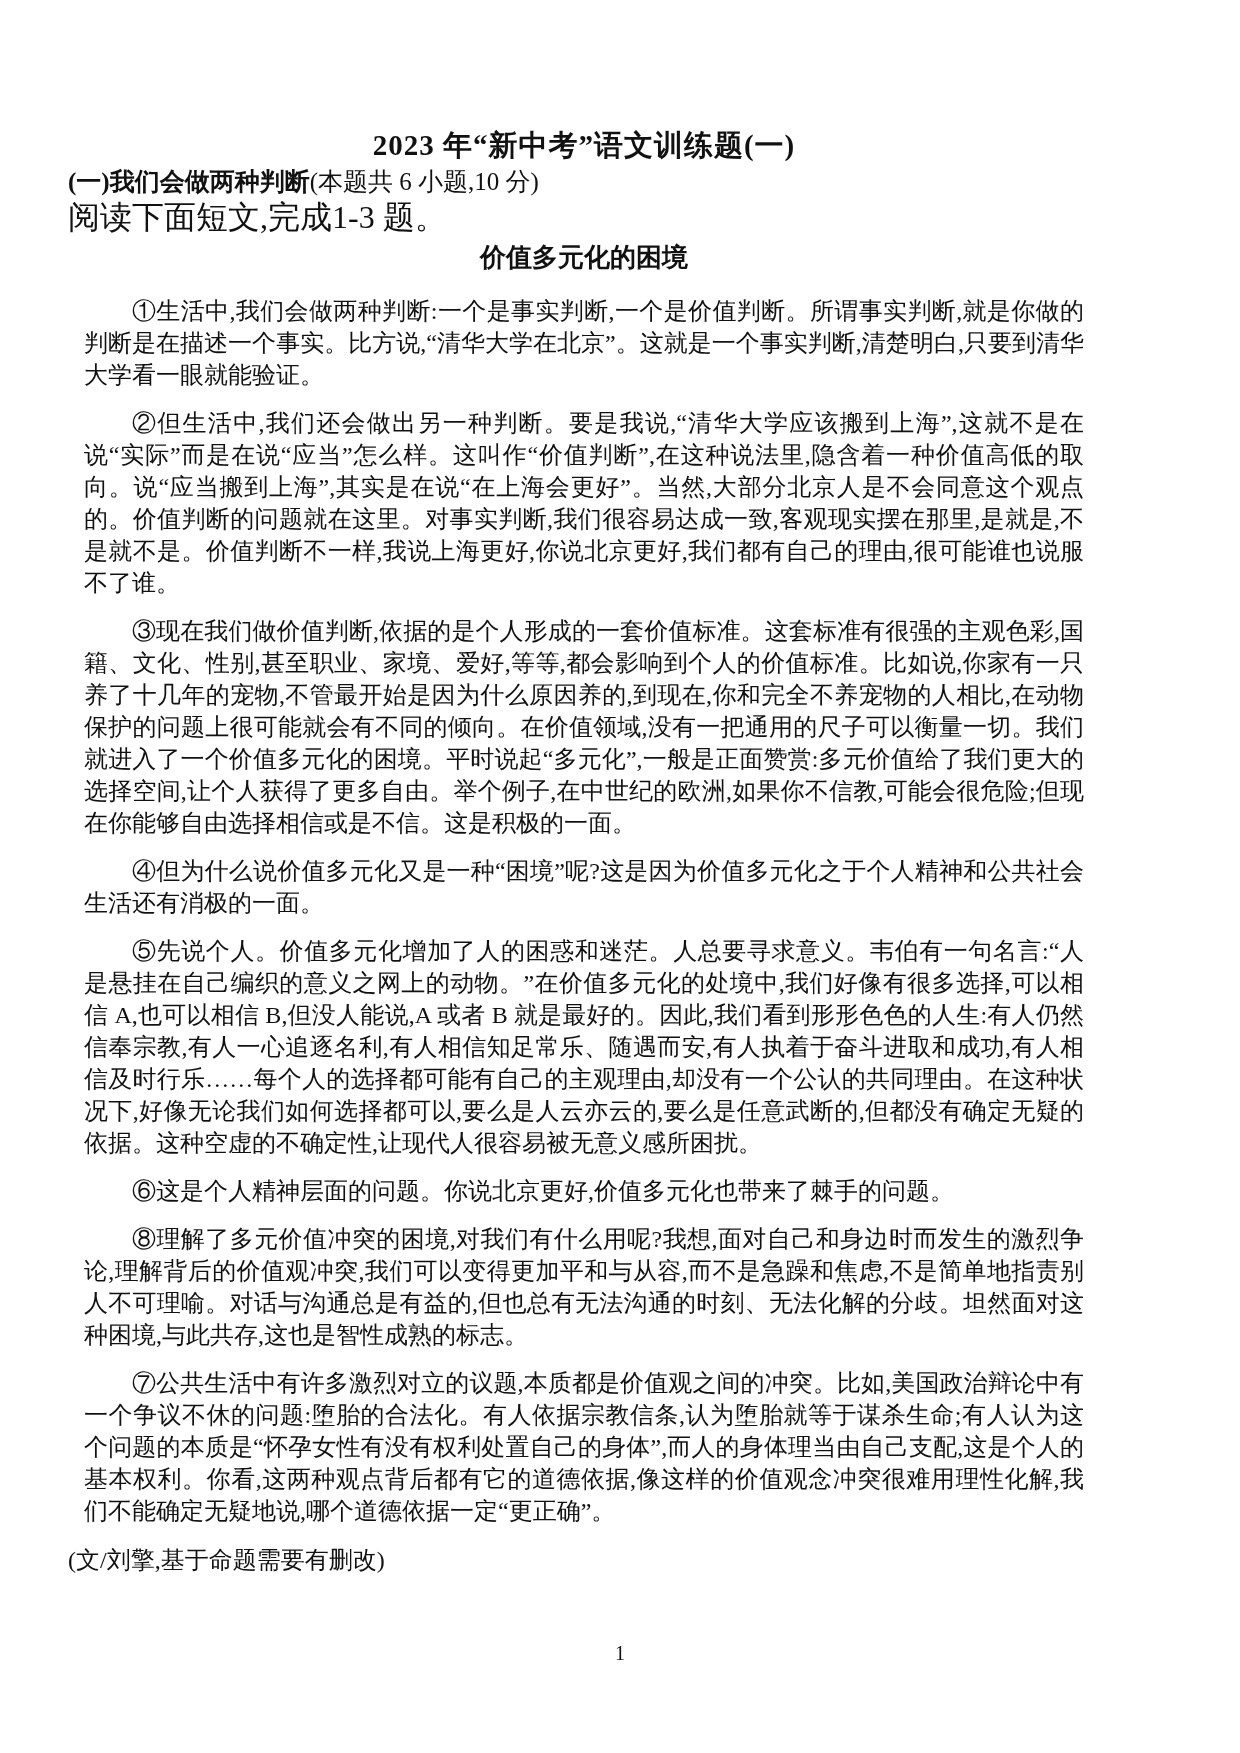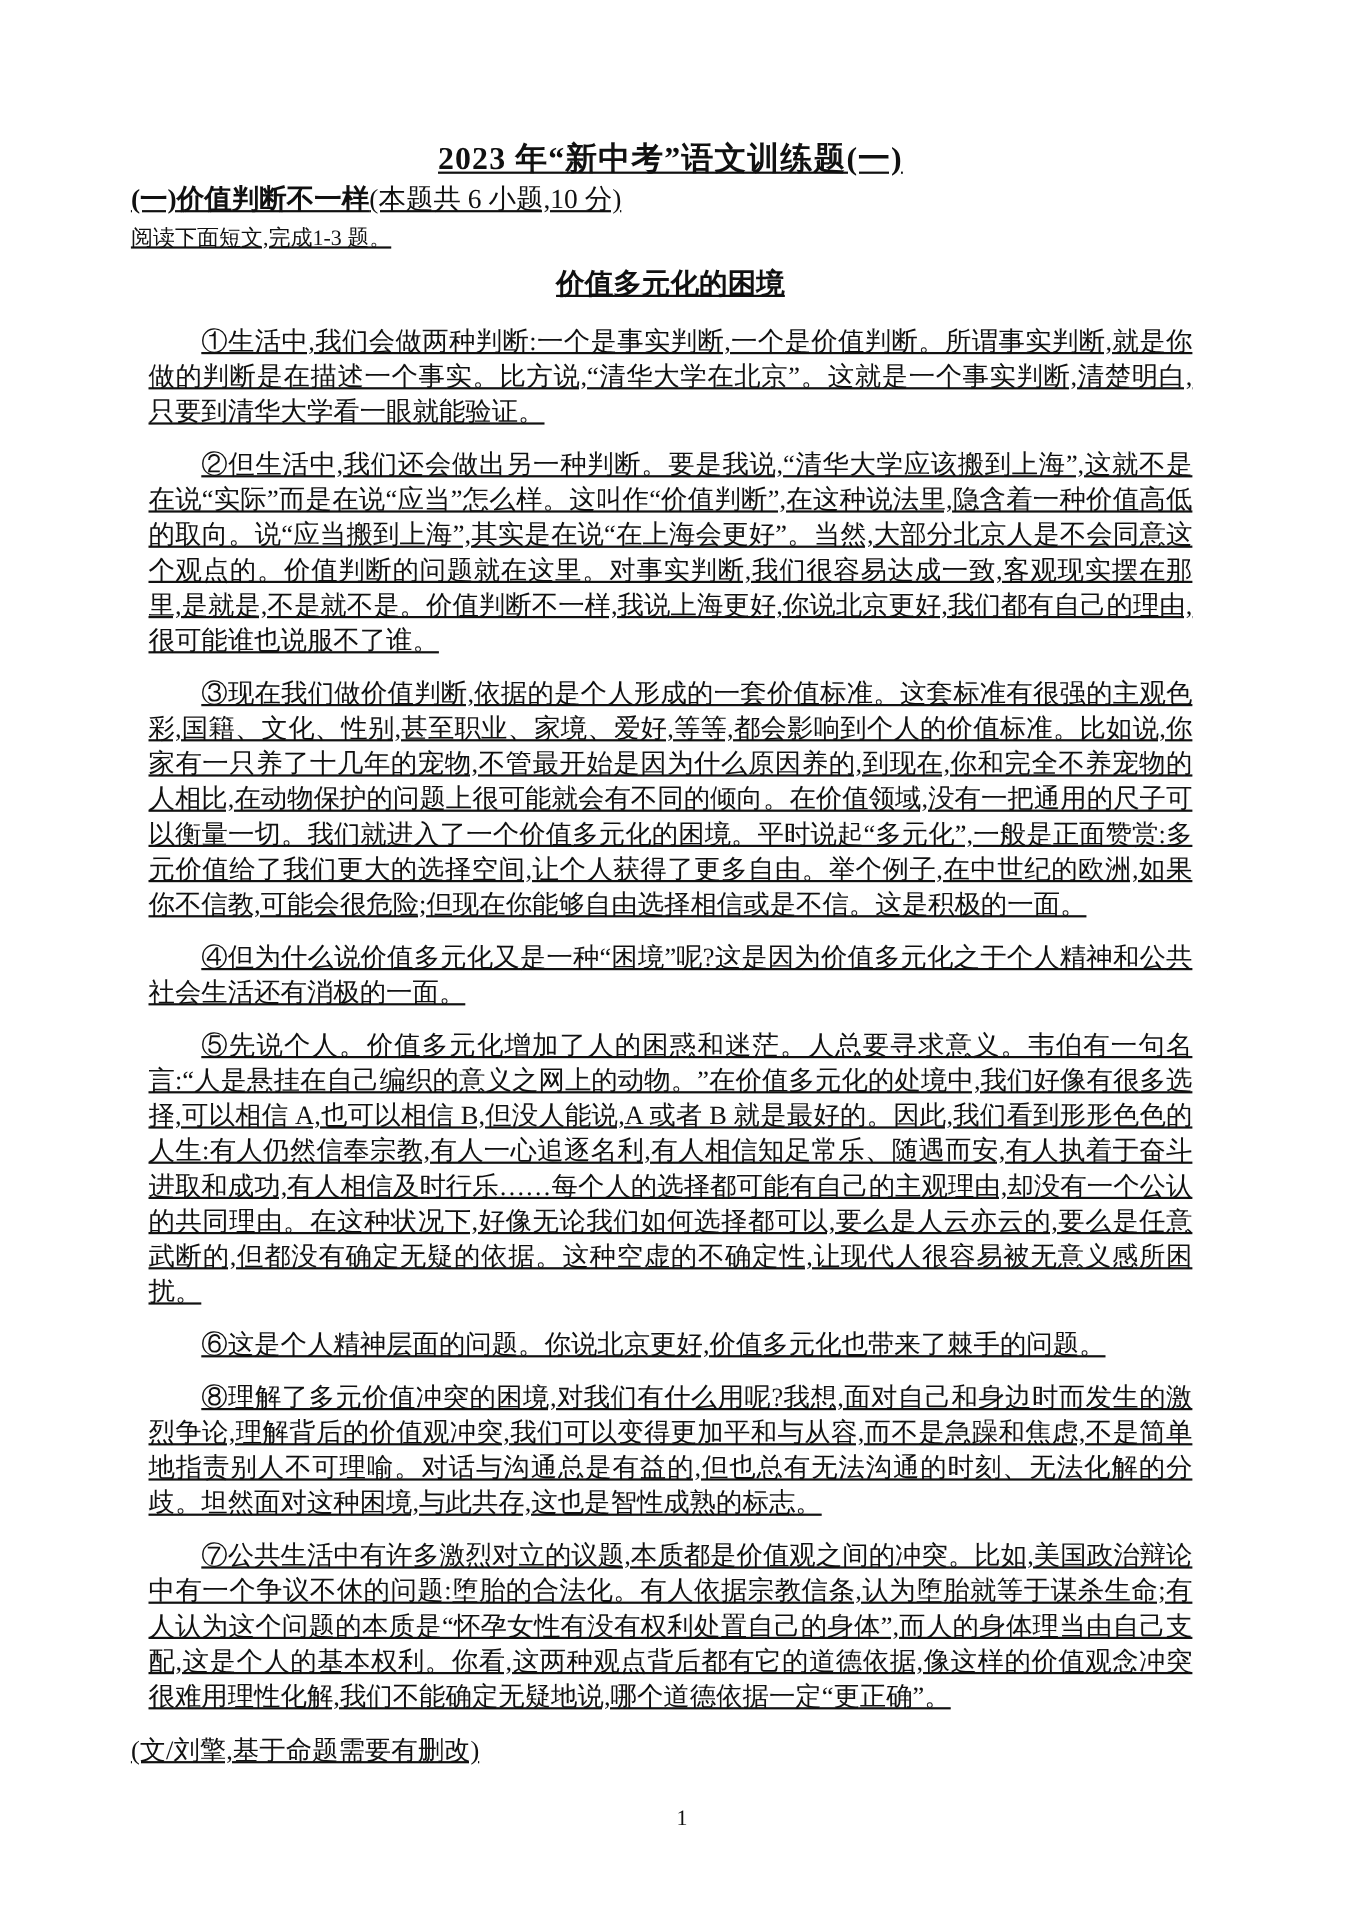--- a/index.html
+++ b/index.html
@@ -8,23 +8,22 @@
     height: 1753px;
     background: #ffffff;
     color: #111111;
     font-family: "Liberation Serif", "DejaVu Serif", serif;
     position: relative;
   }
   .page {
     box-sizing: border-box;
     width: 1240px;
     height: 1753px;
-    padding: 126px 140px 0 119px;
+    padding: 126px 140px 0 68px;
     position: relative;
-    text-decoration: underline;
   }
   .doc-title {
     text-align: center;
     font-size: 29px;
     font-weight: bold;
     letter-spacing: 1px;
     line-height: 38px;
   }
   .name-row {
     text-align: right;
@@ -48,21 +47,21 @@
     line-height: 36px;
     margin-top: 4px;
   }
   .sub-heading {
     font-size: 25px;
     line-height: 36px;
   }
   .sub-heading .bold-part { font-weight: bold; }
   .sub-heading .note-part { font-weight: normal; }
   .instruction {
-    font-size: 20px;
+    font-size: 32px;
     line-height: 35px;
   }
   .essay-title {
     text-align: center;
     font-size: 26px;
     font-weight: bold;
     line-height: 42px;
     margin: 2px 0 2px 0;
   }
   .essay-body p {
@@ -93,21 +92,21 @@
 </head>
 <body>
 
 <div class="page">
 
   <div class="doc-title">2023 年“新中考”语文训练题(一)</div>
 
 
 
   <div class="sub-heading">
-    <span class="bold-part">(一)价值判断不一样</span><span class="note-part">(本题共 6 小题,10 分)</span>
+    <span class="bold-part">(一)我们会做两种判断</span><span class="note-part">(本题共 6 小题,10 分)</span>
   </div>
 
   <div class="instruction">阅读下面短文,完成1-3 题。</div>
 
   <div class="essay-title">价值多元化的困境</div>
 
   <div class="essay-body">
     <p>①生活中,我们会做两种判断:一个是事实判断,一个是价值判断。所谓事实判断,就是你做的判断是在描述一个事实。比方说,“清华大学在北京”。这就是一个事实判断,清楚明白,只要到清华大学看一眼就能验证。</p>
     <p>②但生活中,我们还会做出另一种判断。要是我说,“清华大学应该搬到上海”,这就不是在说“实际”而是在说“应当”怎么样。这叫作“价值判断”,在这种说法里,隐含着一种价值高低的取向。说“应当搬到上海”,其实是在说“在上海会更好”。当然,大部分北京人是不会同意这个观点的。价值判断的问题就在这里。对事实判断,我们很容易达成一致,客观现实摆在那里,是就是,不是就不是。价值判断不一样,我说上海更好,你说北京更好,我们都有自己的理由,很可能谁也说服不了谁。</p>
     <p>③现在我们做价值判断,依据的是个人形成的一套价值标准。这套标准有很强的主观色彩,国籍、文化、性别,甚至职业、家境、爱好,等等,都会影响到个人的价值标准。比如说,你家有一只养了十几年的宠物,不管最开始是因为什么原因养的,到现在,你和完全不养宠物的人相比,在动物保护的问题上很可能就会有不同的倾向。在价值领域,没有一把通用的尺子可以衡量一切。我们就进入了一个价值多元化的困境。平时说起“多元化”,一般是正面赞赏:多元价值给了我们更大的选择空间,让个人获得了更多自由。举个例子,在中世纪的欧洲,如果你不信教,可能会很危险;但现在你能够自由选择相信或是不信。这是积极的一面。</p>

